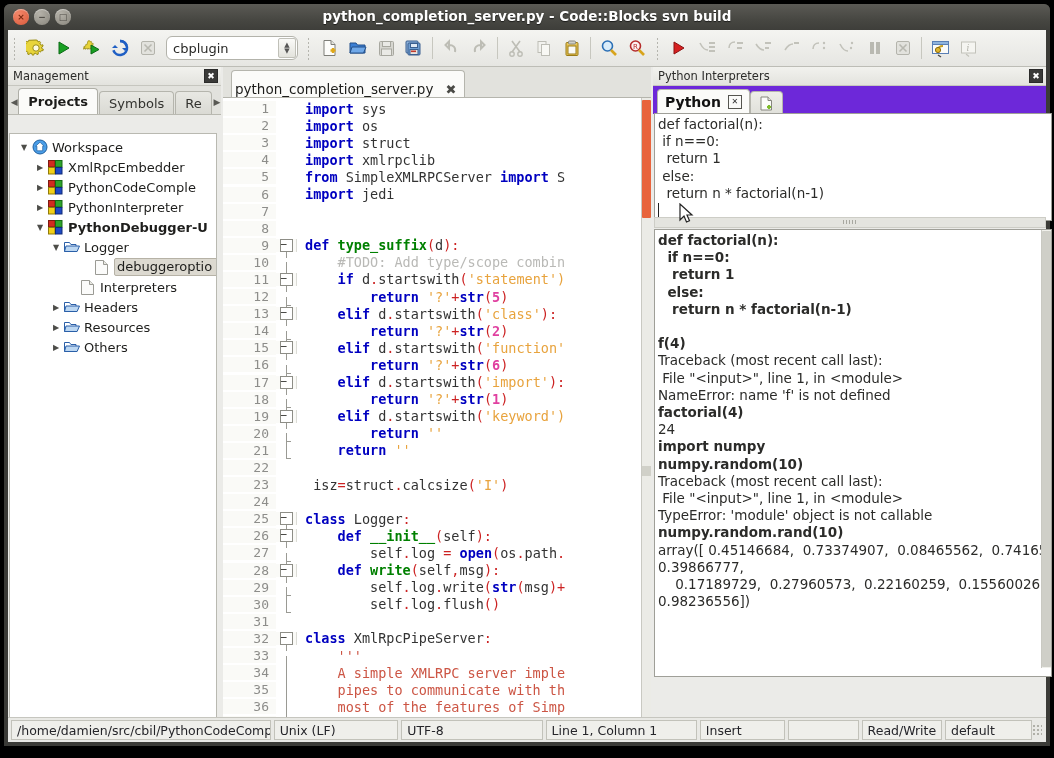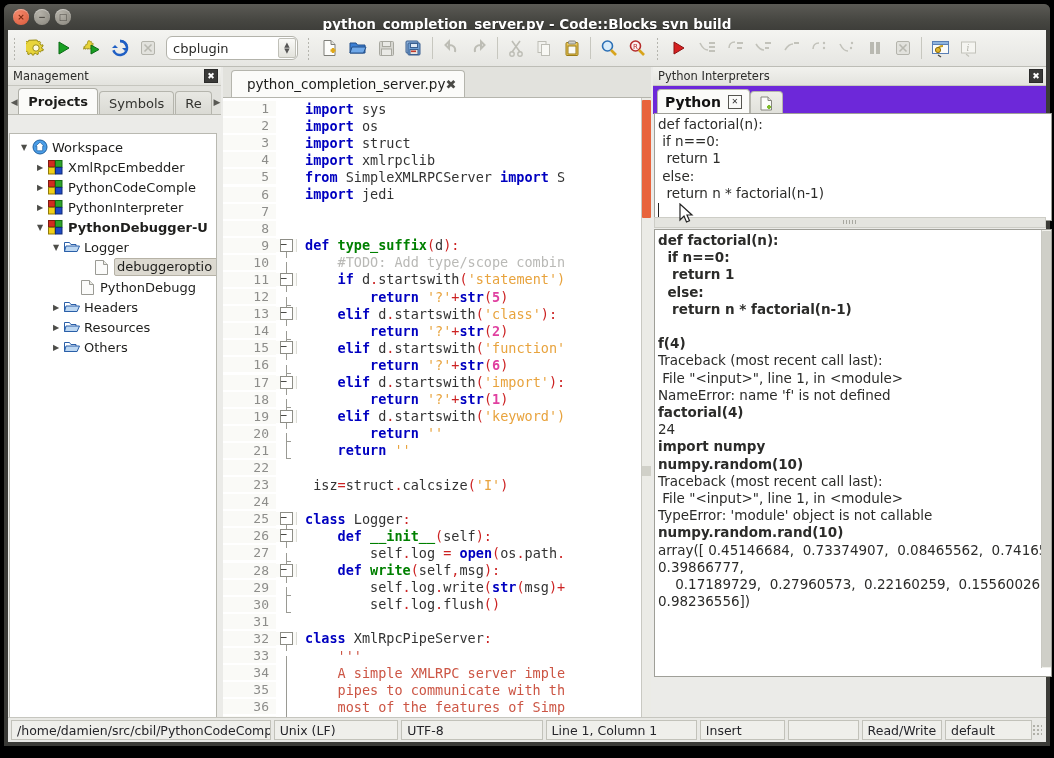--- a/index.html
+++ b/index.html
@@ -9,21 +9,21 @@
   
   .winframe{position:absolute;left:4px;top:4px;width:1046px;height:742px;background:#3b3b37;border-radius:6px 6px 0 0;}
   .titlebar{position:absolute;left:0;top:0;width:1046px;height:26px;
      background:linear-gradient(to bottom,#5b5a55,#474742 60%,#3e3e3a);border-radius:6px 6px 0 0;}
   .wbtns{position:absolute;left:9px;top:5px;display:flex;gap:5px;}
   .wbtn{width:16px;height:16px;border-radius:50%;box-shadow:inset 0 1px 1px rgba(255,255,255,.45);
         display:flex;align-items:center;justify-content:center;font-size:9px;color:#4a3a34;font-weight:bold;}
   .wbtn.close{background:radial-gradient(circle at 35% 30%,#f4876a,#d8593a);color:#7b2a12;}
   .wbtn.min{background:radial-gradient(circle at 35% 30%,#b6b3aa,#88857c);color:#4c4a44;}
   .wbtn.max{background:radial-gradient(circle at 35% 30%,#b6b3aa,#88857c);color:#4c4a44;}
-  .wtitle{position:absolute;left:0;top:12px;width:1046px;text-align:center;color:#fff;
+  .wtitle{position:absolute;left:0;top:4px;width:1046px;text-align:center;color:#fff;
           font-size:13.5px;font-weight:bold;font-family:"DejaVu Sans",sans-serif;
           text-shadow:0 1px 1px rgba(0,0,0,.6);}
 
   
   .client{position:absolute;left:4px;top:26px;width:1038px;height:712px;background:#ebebe8;}
 
   
   .toolbar{position:absolute;left:0;top:0;width:1038px;height:36px;
      background:linear-gradient(to bottom,#f4f4f1,#e6e6e2);border-bottom:1px solid #bdbdb6;
      display:flex;align-items:center;}
@@ -60,21 +60,21 @@
      font-family:"DejaVu Sans",sans-serif;}
   .tw{width:14px;display:flex;align-items:center;justify-content:center;color:#4d4d49;font-size:8px;flex:0 0 auto;}
   .ico{width:17px;height:16px;flex:0 0 auto;margin-right:4px;display:flex;align-items:center;justify-content:center;}
   .sel-row{background:#dcd9d0;border:1px solid #b6b2a6;border-radius:2px;padding-right:6px;}
   .hscroll{position:absolute;height:7px;background:#e4e4df;}
   .hthumb{height:7px;background:#e8643c;}
 
   
   #editor{position:absolute;left:215px;top:37px;width:428px;height:675px;background:#ebebe8;}
   .etabrow{height:30px;background:#e2e2dd;display:flex;align-items:flex-end;padding-left:8px;}
-  .etab{height:26px;padding:0 8px 0 15px;display:flex;align-items:center;gap:0;background:#fbfbf9;
+  .etab{height:26px;padding:0 8px 0 3px;display:flex;align-items:flex-end;gap:12px;background:#fbfbf9;
      border:1px solid #b5b5ad;border-bottom:none;border-radius:4px 4px 0 0;font-size:13.5px;color:#1d1d1b;
      font-family:"DejaVu Sans",sans-serif;}
   .codebox{position:absolute;left:0;top:30px;width:428px;height:638px;background:#fff;border-top:1px solid #b5b5ad;overflow:hidden;}
   .cline{height:17.1px;display:flex;align-items:center;white-space:pre;
      font-family:"DejaVu Sans Mono",monospace;font-size:13.5px;}
   .gutter{width:46px;text-align:right;padding-right:7px;color:#8d8d8a;background:#fafaf7;flex:0 0 auto;
      font-family:"DejaVu Sans Mono",monospace;font-size:13px;}
   .fold{width:20px;flex:0 0 auto;background:#fafaf7;border-right:1px solid #dcdcd6;color:#7c7c78;
      font-size:10px;display:flex;align-items:center;justify-content:center;position:relative;}
   .ctext{padding-left:8px;flex:1 1 auto;overflow:hidden;}
@@ -431,21 +431,21 @@
                 <span class="sel-row" style="padding: 0px 22px 1px 2px;">debuggeroptio</span>
               </div>
               <div class="trow" style="padding-left: 55px;">
                 <span class="tw"></span>
                 <span class="ico">
                   <svg width="13" height="15" viewBox="0 0 13 15">
   <path d="M0.5 0.5h8l4 4v10h-12z" fill="#fbfbfa" stroke="#9a9a94"></path>
   <path d="M8.5 0.5v4h4" fill="#e8e8e2" stroke="#9a9a94"></path>
                   </svg>
                 </span>
-                <span>PythonDebugg</span>
+                <span>Interpreters</span>
               </div>
               <div class="trow" style="padding-left: 39px;">
                 <span class="tw">▶</span>
                 <span class="ico">
                   <svg width="16" height="14" viewBox="0 0 16 14">
   <path d="M0.5 2.5h5l1.4 2H12v7H0.5z" fill="#fff" stroke="#2a5fa8"></path>
   <path d="M2 6h13.5l-2.4 5.5H0.5z" fill="#bcd7f2" stroke="#2a5fa8"></path>
                   </svg>
                 </span>
                 <span>Headers</span>

